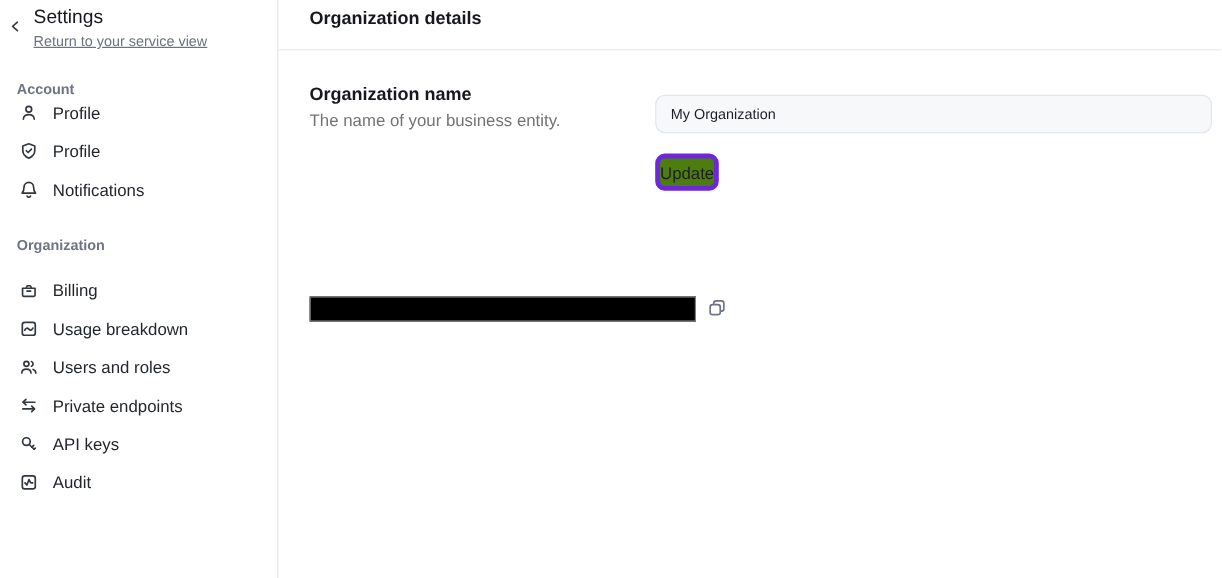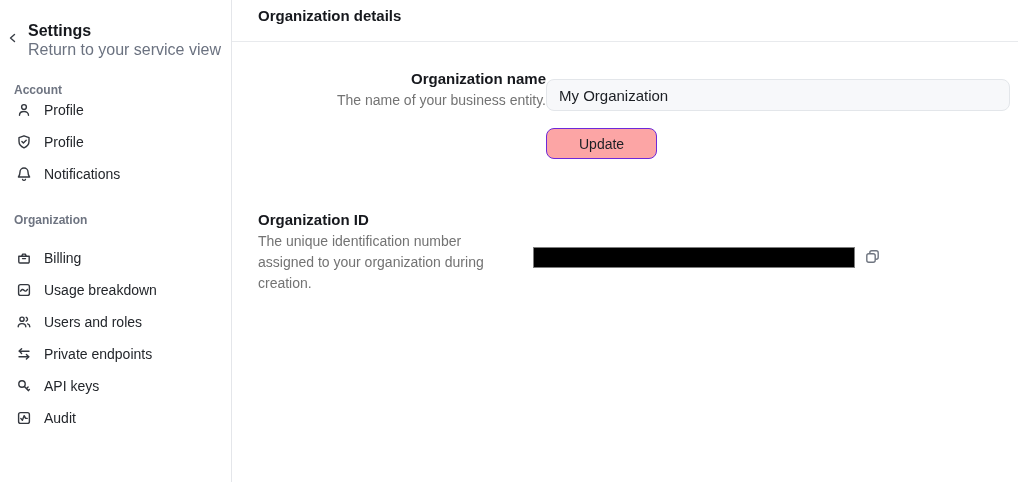--- a/index.html
+++ b/index.html
@@ -16,22 +16,22 @@
     border-right: 1px solid #e4e6ea;
     padding-top: 4px;
     position: relative;
   }
   .sidebar-header { position: relative; padding-left: 28px; }
   .back-btn {
     position: absolute; left: 4px; top: 10px;
     width: 18px; height: 18px; display: flex; align-items: center; justify-content: center;
     cursor: pointer; background: none; border: none;
   }
-  .sidebar-title { font-size: 16px; font-weight: 700; line-height: 22px; color: #16181d; margin-top: 16px; }
-  .sidebar-subtitle { font-size: 16px; line-height: 16px; color: #6b7280; }
+  .sidebar-title { font-size: 16px; font-weight: 400; line-height: 22px; color: #16181d; }
+  .sidebar-subtitle { font-size: 12px; line-height: 16px; color: #6b7280; text-decoration: underline; }
   .section-label {
     font-size: 12px; font-weight: 600; color: #6e7481;
     padding-left: 14px; margin-top: 25px; margin-bottom: 4px; line-height: 15px;
   }
   .section-label.second { margin-top: 19px; margin-bottom: 22px; }
   .nav-item {
     height: 28px; margin: 0 15px 4px 1px;
     display: flex; align-items: flex-start; gap: 12px;
     padding-left: 15px; border-radius: 8px;
     font-size: 14px; color: #23262b; cursor: pointer;
@@ -43,36 +43,36 @@
   .main { flex: 1; height: 422px; }
   .main-header {
     height: 42px; border-bottom: 1px solid #e8eaed;
     padding: 6px 0 0 26px;
   }
   .main-header-title { font-size: 15px; font-weight: 700; line-height: 20px; color: #16181d; }
   .content { padding: 0 8px 0 26px; }
   .section-row { display: flex; }
   .section-row.name-row { margin-top: 27px; }
   .section-row.id-row { margin-top: 51px; }
-  .left-col-name { width: 288px; min-width: 288px; text-align: right; }
+  .left-col-name { width: 288px; min-width: 288px; }
   .left-col-id { width: 275px; min-width: 275px; padding-right: 25px; }
   .section-heading { font-size: 15px; font-weight: 700; line-height: 19px; color: #16181d; }
   .section-desc { margin-top: 2px; font-size: 14px; line-height: 21px; color: #737373; }
   .right-col { flex: 1; }
   .field-label { font-size: 13px; color: #464c57; line-height: 16px; }
   .text-input {
     margin-top: 10px; width: 100%; height: 32px;
     background: #f7f8fa; border: 1px solid #e3e6ea; border-radius: 8px;
-    padding: 0 12px; font-size: 15px; color: #1c1f24;
+    padding: 0 12px; font-size: 12px; color: #1c1f24;
     font-family: "Liberation Sans", "DejaVu Sans", sans-serif;
     outline: none;
   }
   .update-btn {
-    margin-top: 17px; height: 31px; padding: 0 32px;
-    background: #fca5a5; border: 1px solid #6d28d9; border-radius: 8px;
+    margin-top: 17px; height: 31px; padding: 0 0;
+    background: #4d7c0f; border: 4px solid #6d28d9; border-radius: 8px;
     font-size: 14px; color: #1c1f24; cursor: pointer;
     font-family: "Liberation Sans", "DejaVu Sans", sans-serif;
   }
   .id-value-row { margin-top: 37px; display: flex; align-items: center; gap: 8px; }
   .redacted-block { width: 322px; height: 21px; background: #000000; border: 1px solid #7d7d7d; }
   .copy-btn { background: none; border: none; cursor: pointer; width: 18px; height: 18px; padding: 0; display: flex; align-items: center; justify-content: center; }
 </style>
 </head>
 <body>
 
@@ -197,24 +197,20 @@
         <div class="section-desc">The name of your business entity.</div>
       </div>
       <div class="right-col">
         <input class="text-input" type="text" value="My Organization" style="">
         <br>
         <button class="update-btn">Update</button>
       </div>
     </div>
 
     <div class="section-row id-row">
-      <div class="left-col-id">
-        <div class="section-heading">Organization ID</div>
-        <div class="section-desc">The unique identification number assigned to your organization during creation.</div>
-      </div>
       <div class="right-col">
         <div class="id-value-row">
           <div class="redacted-block"></div>
           <button class="copy-btn">
             <span>
               <svg width="17" height="17" viewBox="0 0 17 17" fill="none" stroke="#6f7580" stroke-width="1.4" stroke-linejoin="round">
                   <rect x="5.8" y="2.8" width="8.4" height="8.4" rx="2"></rect>
                   <rect x="2.8" y="5.8" width="8.4" height="8.4" rx="2" fill="#ffffff"></rect>
                 </svg>
             </span>

